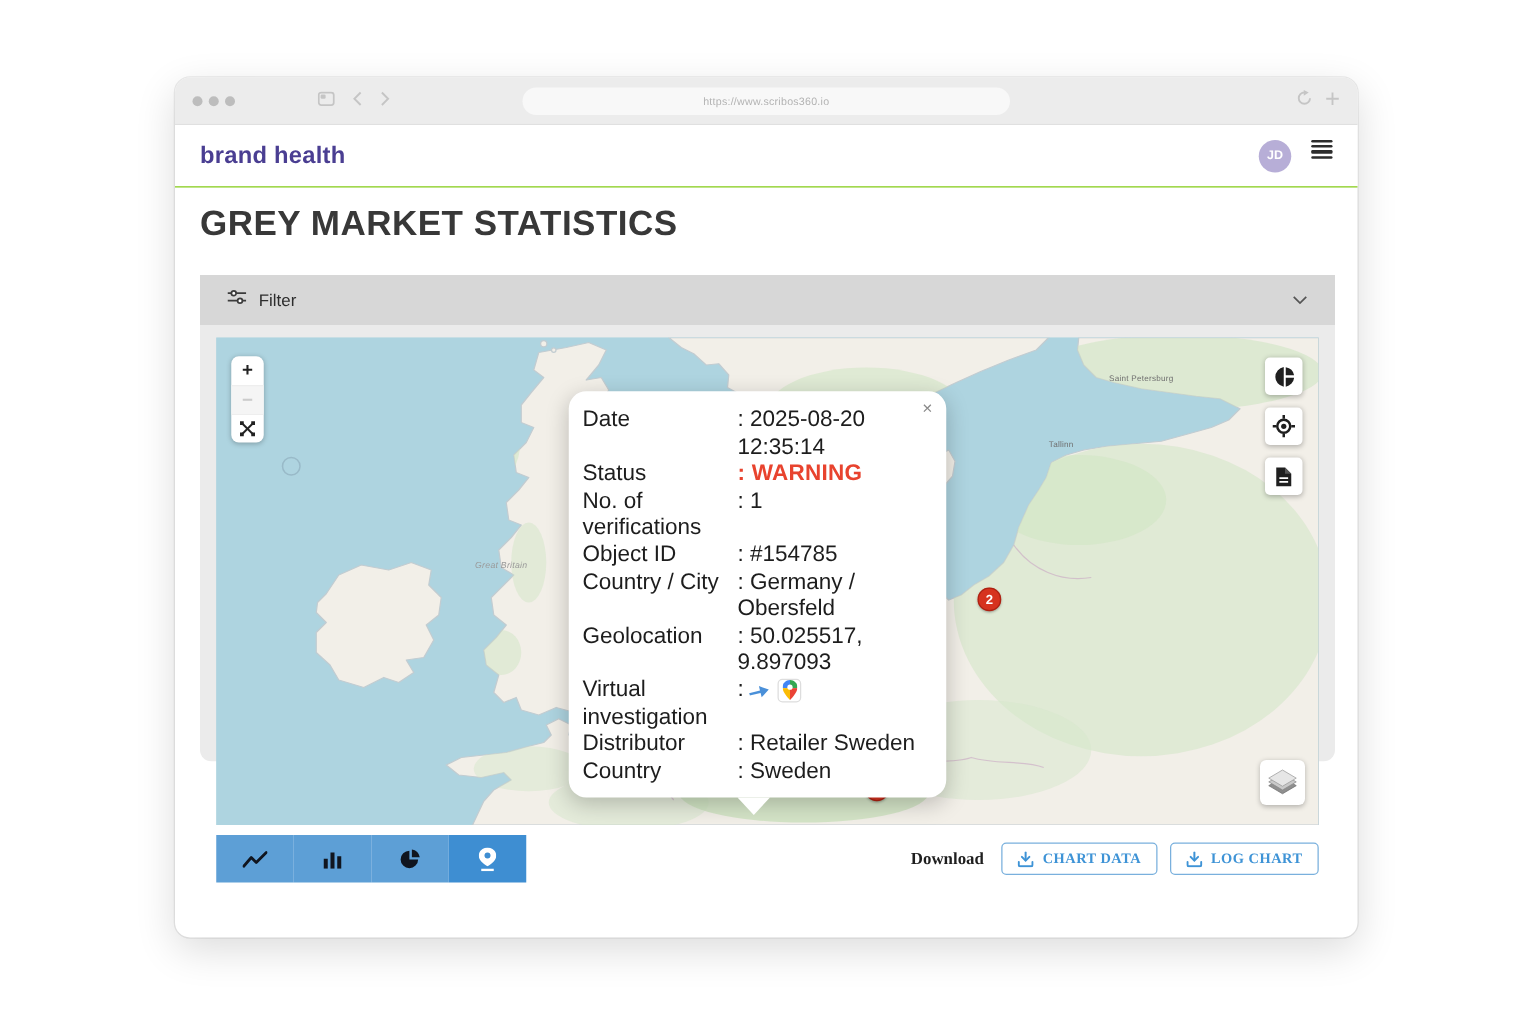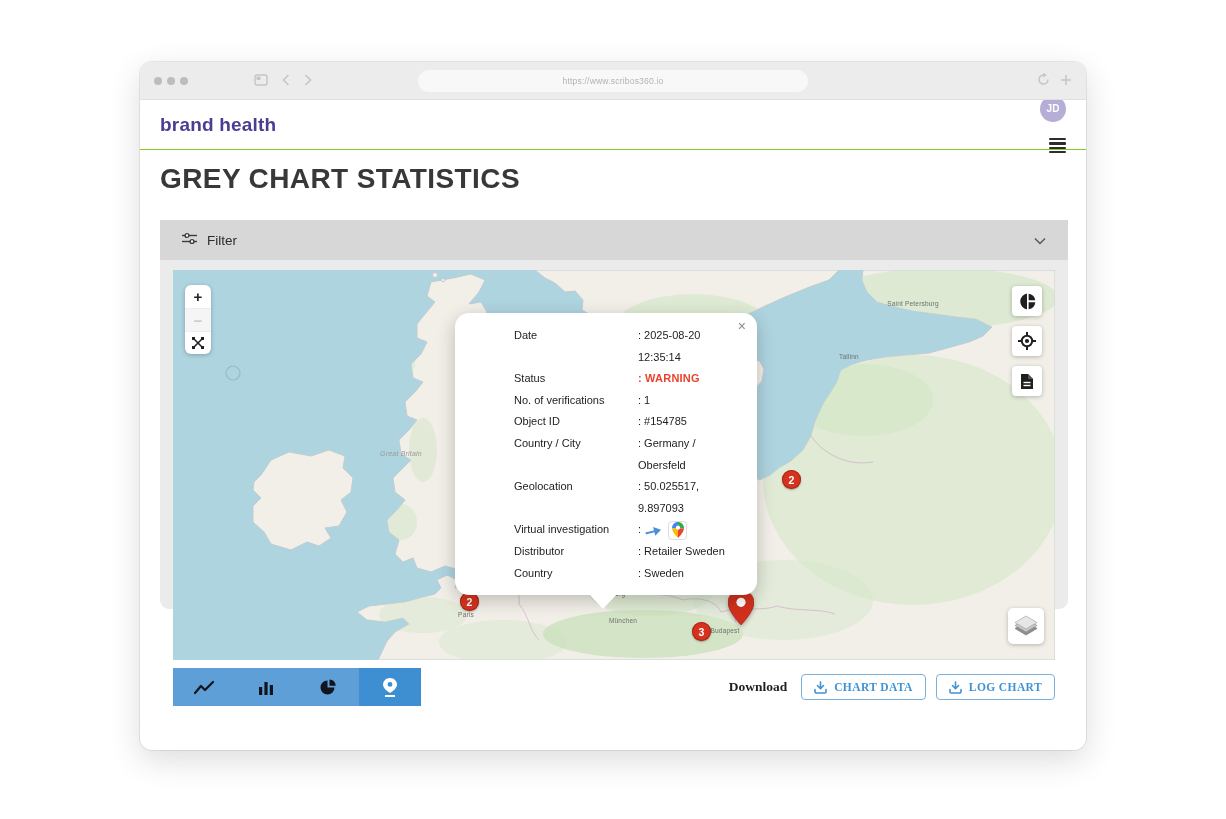--- a/index.html
+++ b/index.html
@@ -27,21 +27,21 @@
     display: flex; align-items: center; justify-content: center;
     font-size: 8.5px; color: #b3b3b3; letter-spacing: .2px;
   }
   .chrome-right { position: absolute; right: 14px; display: flex; gap: 10px; align-items: center; color: #c5c5c5; }
   
   .appbar {
     height: 50px; background: #fff; display: flex; align-items: center;
     padding: 0 20px; border-bottom: 1px solid #84cc16;
   }
   .brand { font-size: 19px; font-weight: bold; color: #4a3e92; letter-spacing: .2px; }
-  .appbar-right { margin-left: auto; display: flex; align-items: flex-end; gap: 16px; flex-direction: column; }
+  .appbar-right { margin-left: auto; display: flex; align-items: flex-start; gap: 16px; }
   .avatar {
     width: 26px; height: 26px; border-radius: 50%; background: #b7aed7;
     color: #fff; font-size: 10px; font-weight: bold;
     display: flex; align-items: center; justify-content: center;
   }
   .burger { display: flex; flex-direction: column; gap: 2px; cursor: pointer; }
   .burger i { display: block; width: 17px; height: 2.4px; background: #2d2d2d; border-radius: 1px; }
   
   .titleblock { padding: 12px 20px 0; }
   .titleblock h1 {
@@ -96,21 +96,21 @@
     background: #fff; border-radius: 14px; padding: 12px 14px 11px 11px;
     box-shadow: 0 5px 18px rgba(0,0,0,.22);
   }
   .popup::after {
     content: ""; position: absolute; left: 135px; top: 100%;
     border: 13px solid transparent; border-bottom: 0; border-top: 14px solid #fff;
   }
   .pclose {
     position: absolute; top: 5px; right: 11px; font-size: 14px; color: #8a8a8a; cursor: pointer;
   }
-  .prow { display: flex; font-size: 11px; line-height: 21.6px; color: #1d1d1d; margin-left: 48px; }
+  .prow { display: flex; font-size: 18px; line-height: 21.6px; color: #1d1d1d; }
   .plabel { flex: 0 0 124px; }
   .pval { flex: 1; }
   .pval.warning { color: #e8432e; font-weight: bold; letter-spacing: .2px; }
   .vi-icons { display: inline-flex; align-items: center; gap: 6px; vertical-align: middle; margin-left: 4px; }
   .gmapbox {
     width: 19px; height: 19px; background: #fff; border: 1px solid #ddd; border-radius: 4px;
     display: inline-flex; align-items: center; justify-content: center; cursor: pointer;
   }
   
   .bottombar { margin: 8px 13px 0; display: flex; align-items: center; }
@@ -186,21 +186,21 @@
       <div class="burger">
         <i></i>
           <i></i>
           <i></i>
           <i></i>
       </div>
     </div>
   </div>
 
   <div class="titleblock">
-    <h1>GREY CHART STATISTICS</h1>
+    <h1>GREY MARKET STATISTICS</h1>
   </div>
 
   <div class="panel">
 
     <div class="filterbar">
       <span>
         <svg width="15" height="13" viewBox="0 0 15 13">
           <g stroke="#3c3c3c" stroke-width="1.4" fill="#fff">
             <line x1="0" y1="3.5" x2="15" y2="3.5"></line>
               <circle cx="5" cy="3.5" r="1.9"></circle>

